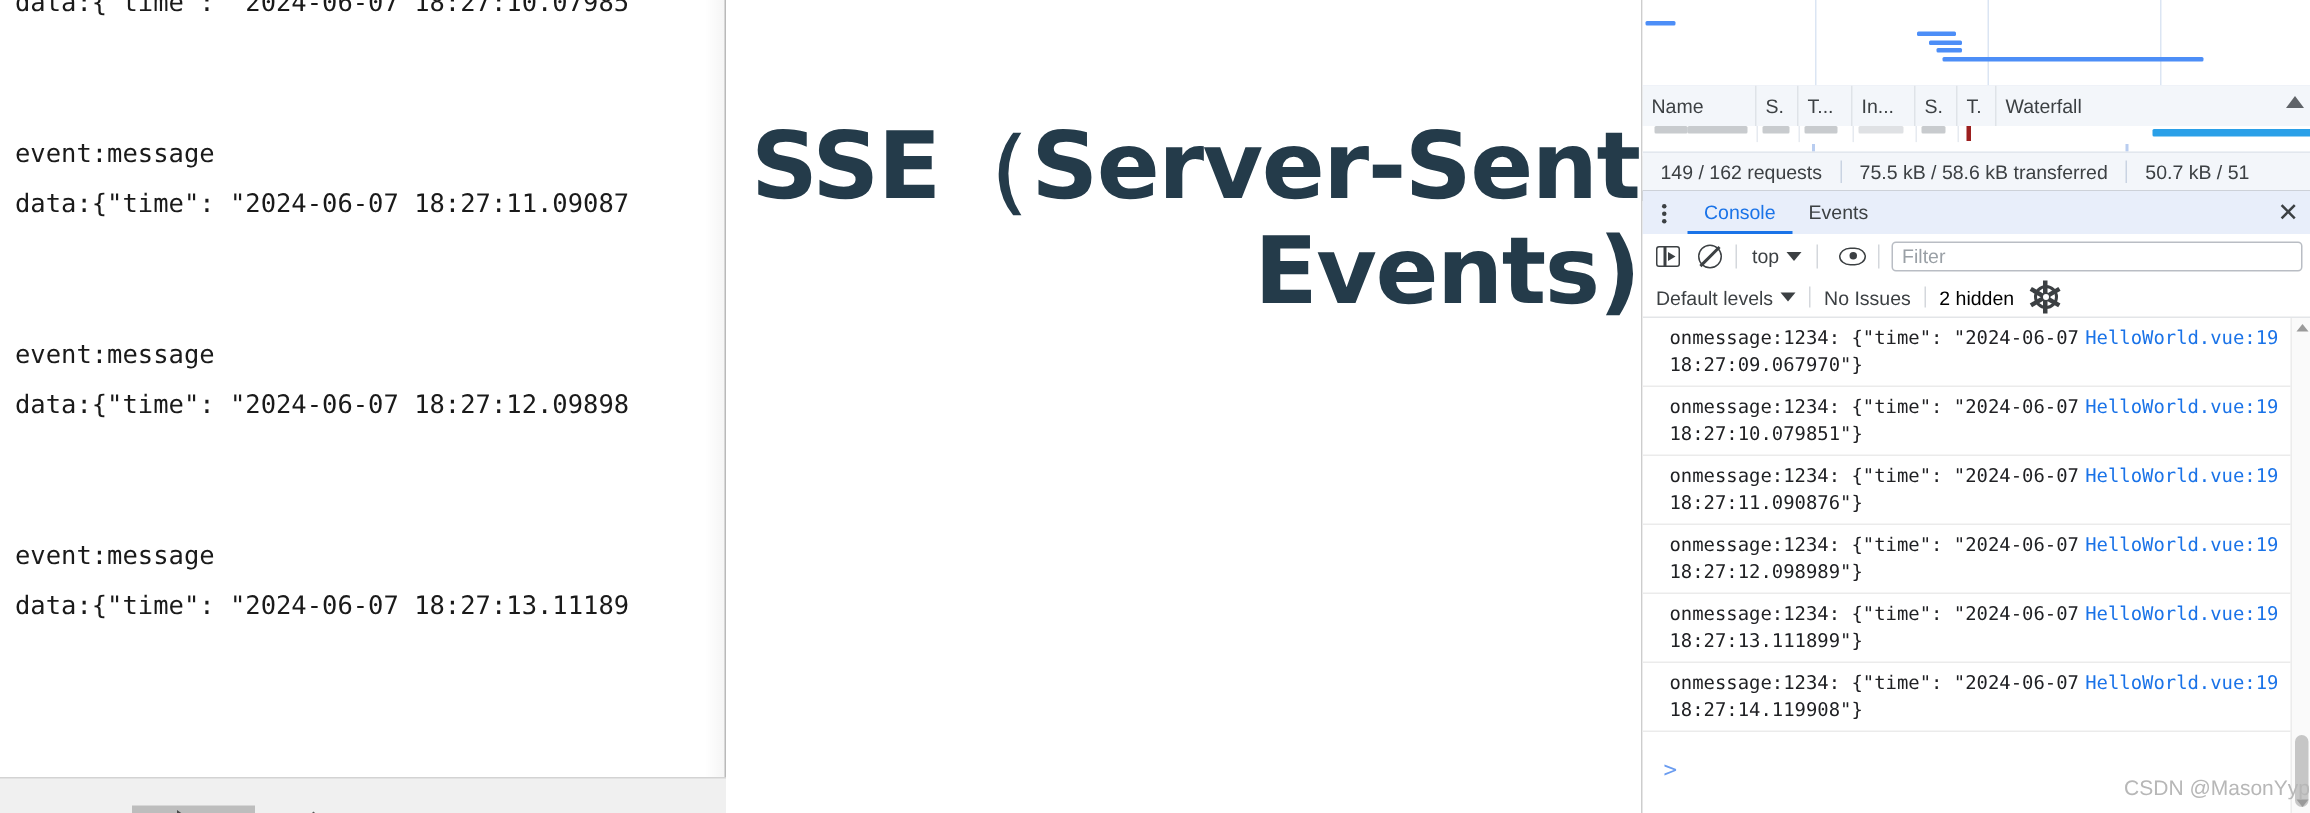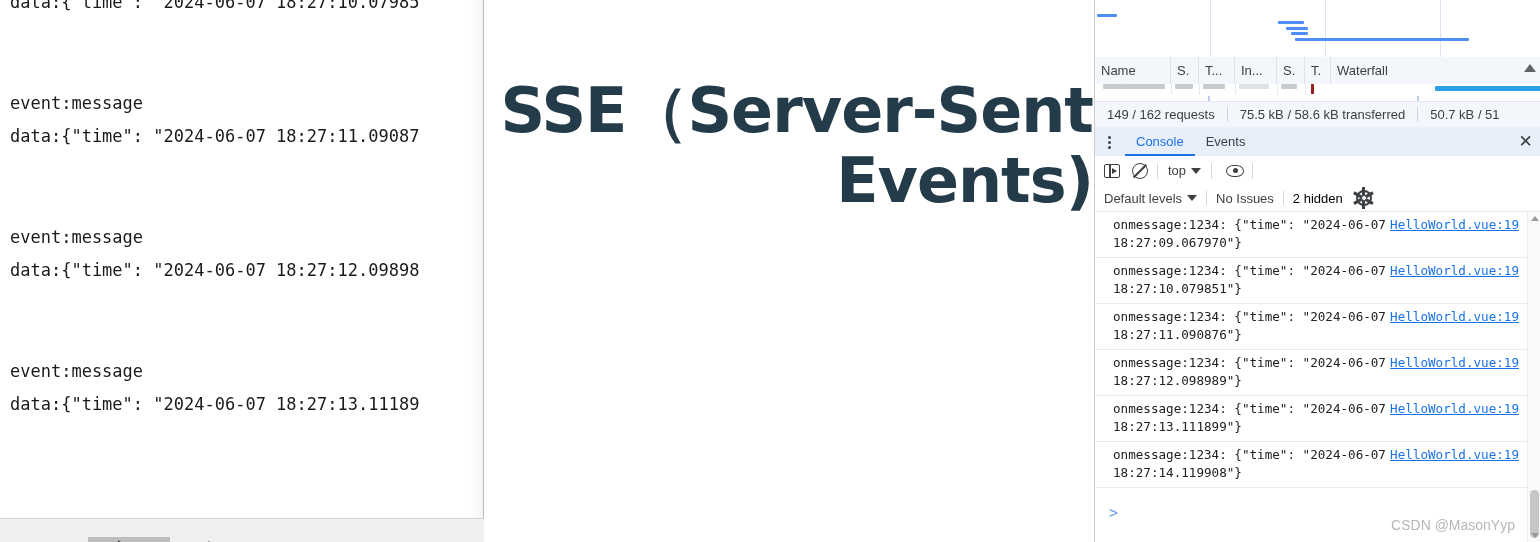--- a/index.html
+++ b/index.html
@@ -301,21 +301,21 @@
   .console-row .msg {
     font-family: "DejaVu Sans Mono", "Liberation Mono", monospace;
     font-size: 12.6px; line-height: 18px; color: #202124;
     white-space: pre-wrap; word-break: break-all;
     padding-right: 130px;
   }
   .console-row .source-link {
     position: absolute; right: 22px; top: 4px;
     font-family: "DejaVu Sans Mono", "Liberation Mono", monospace;
     font-size: 12.6px; line-height: 18px;
-    color: #1a73e8; text-decoration: underline;
+    color: #1a73e8; 
     cursor: pointer; white-space: nowrap; padding-left: 28px;
   }
 
   
   #console-prompt {
     position: absolute; left: 0; top: 500px; width: 446px; height: 26px;
     display: flex; align-items: center;
   }
   #console-prompt-icon {
     margin-left: 14px; color: #6a9cf0; font-size: 15px;
@@ -344,21 +344,21 @@
   }
   #devtools-scrollbar .arrow-down {
     position: absolute; left: 3px; bottom: 4px;
     width: 0; height: 0;
     border-left: 4px solid transparent; border-right: 4px solid transparent;
     border-top: 5px solid #9a9a9a;
   }
 
   
   #watermark {
-    position: absolute; right: 26px; bottom: 9px;
+    position: absolute; right: 1px; bottom: 9px;
     font-family: "Liberation Sans", sans-serif;
     font-size: 14px; color: #b7b7b7;
     white-space: nowrap;
   }
 </style>
 </head>
 <body>
 
 <div id="root">
 
@@ -470,20 +470,21 @@
       <div id="console-context-select">
         <span>top</span>
         <span class="caret"></span>
       </div>
       <span class="tsep"></span>
       <div class="tb-icon" id="live-expression-icon">
         <span class="eye-o"></span>
           <span class="eye-p"></span>
       </div>
       <span class="tsep"></span>
+      <input id="console-filter-input" type="text" placeholder="Filter" style="">
     </div>
 
     <div id="console-filter-bar">
       <div class="item">
         <span>Default levels</span>
         <span class="caret"></span>
       </div>
       <span class="vdiv"></span>
       <div class="item">No Issues</div>
       <span class="vdiv"></span>

